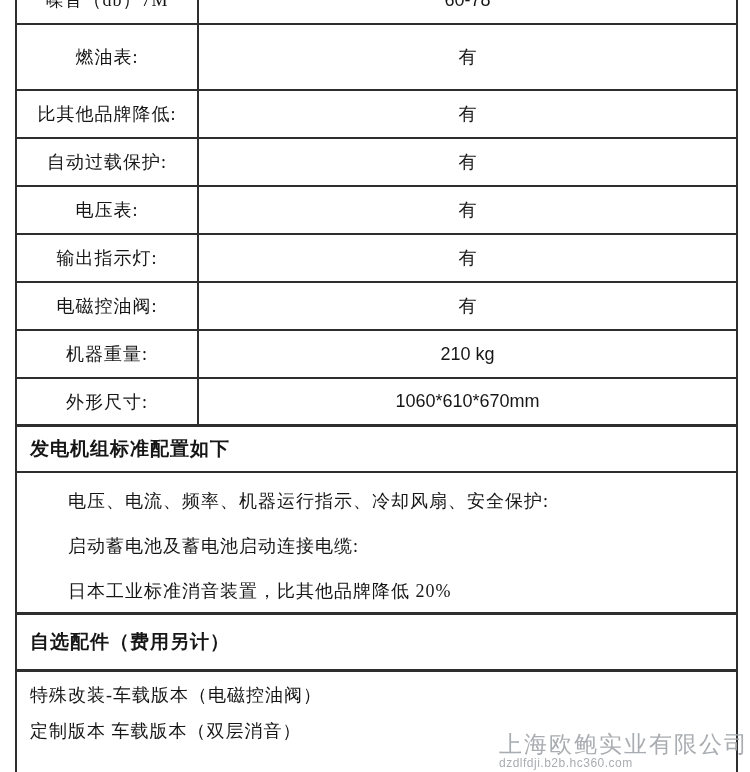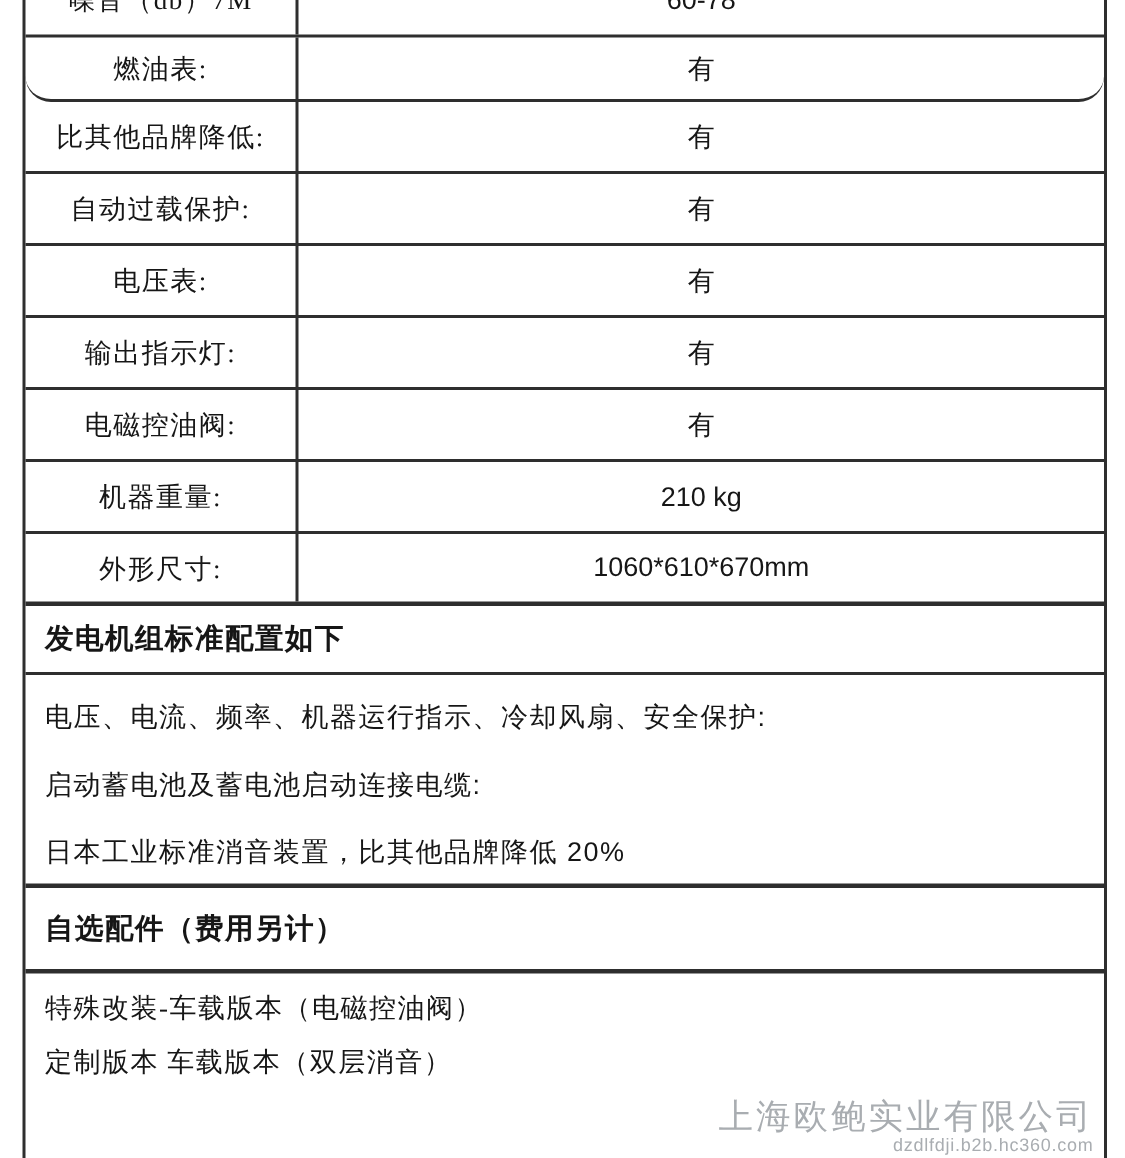--- a/index.html
+++ b/index.html
@@ -27,21 +27,21 @@
     width:723px;
     border-left:2px solid var(--border);
     border-right:2px solid var(--border);
     background:var(--bg);
   }
   .spec-row{
     display:flex;
     height:48px;
     border-bottom:2px solid var(--border);
   }
-  .spec-row.tall{height:43px;border-radius:17px;}
+  .spec-row.tall{height:66px;}
   .spec-row.thick{border-bottom-width:3px;}
   .spec-label-cell{
     width:182px;
     border-right:2px solid var(--border);
     display:flex;align-items:center;justify-content:center;
     font-family:"Liberation Serif",serif;
     font-size:18px;
     letter-spacing:1px;
   }
   .spec-value-cell{
@@ -65,42 +65,43 @@
     border-bottom-width:3px;
   }
   .config-block{
     height:142px;
     border-bottom:3px solid var(--border);
     padding:5px 10px 0 13px;
   }
   .config-item{
     height:45px;
     display:flex;align-items:center;
-    font-family:Liberation Sans, sans-serif;
+    font-family:Liberation Serif, serif;
     font-size:18px;
     letter-spacing:1px;
     white-space:pre-wrap;
+    margin-left:38px;
   }
   .optional-block{
     height:140px;
     padding:0 10px 0 13px;
   }
   .optional-item{
     height:46px;
     display:flex;align-items:center;
     font-family:"Liberation Serif",serif;
     font-size:18px;
     letter-spacing:1px;
     white-space:pre-wrap;
   }
   .optional-item.cutoff{margin-top:-10px;}
   .watermark{
     position:absolute;
-    right:21px;bottom:2px;
-    text-align:right;
+    right:1px;bottom:2px;
+    text-align:left;
     color:var(--watermark);
     z-index:5;
     line-height:1.1;
   }
   .watermark-company{
     font-size:23px;
     letter-spacing:2px;
   }
   .watermark-site{
     font-size:12px;

